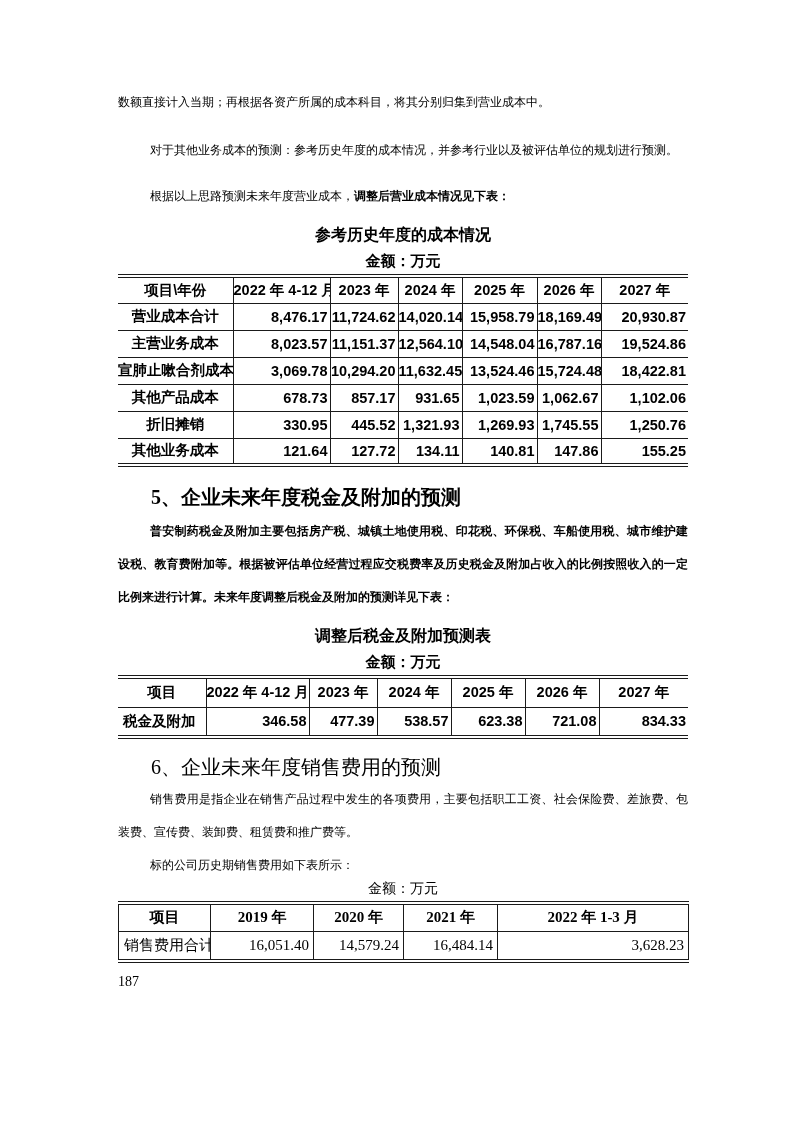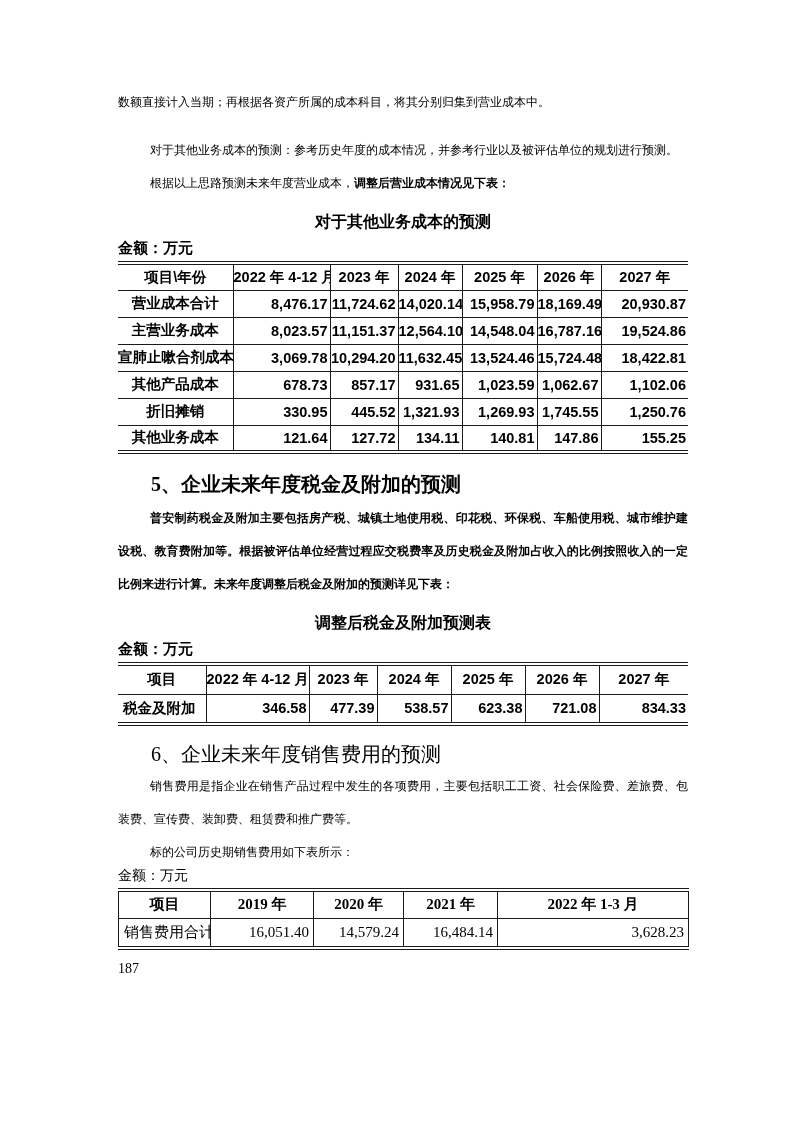--- a/index.html
+++ b/index.html
@@ -22,21 +22,21 @@
 
   .sec-heading { font-size: 20px; line-height: 24px; padding-left: 33px; }
   .sec-heading.bold { font-weight: 700; }
   .mt { margin-top: 15px; }
 
   .tbl-title {
     text-align: center; font-size: 16px; font-weight: 700;
     line-height: 24px; margin-top: 10px;
   }
   .unit-line {
-    text-align: left; font-size: 15px; font-weight: 700; line-height: 21px; margin-top: 4px;
+    text-align: center; font-size: 15px; font-weight: 700; line-height: 21px; margin-top: 4px;
   }
   .unit-line.regular { font-weight: 400; font-size: 14px; }
 
   
   table.ftable {
     border-collapse: collapse; table-layout: fixed; width: 570px;
     border-top: 4px double #1a1a1a; border-bottom: 4px double #1a1a1a;
     margin-top: 2px;
   }
   table.ftable td { border: 1px solid #1a1a1a; overflow: hidden; white-space: nowrap; }
@@ -64,23 +64,23 @@
 </head>
 <body>
 
 <div class="page">
   <div class="content">
 
     <p class="para">数额直接计入当期；再根据各资产所属的成本科目，将其分别归集到营业成本中。</p>
 
     <p class="para indent mt">对于其他业务成本的预测：参考历史年度的成本情况，并参考行业以及被评估单位的规划进行预测。</p>
 
-    <p class="para indent" style=""><span>根据以上思路预测未来年度营业成本，</span><span class="kai-bold">调整后营业成本情况见下表：</span></p>
-
-    <div class="tbl-title">对于其他业务成本的预测</div>
+    <p class="para indent" style="margin-top:13px;"><span>根据以上思路预测未来年度营业成本，</span><span class="kai-bold">调整后营业成本情况见下表：</span></p>
+
+    <div class="tbl-title">参考历史年度的成本情况</div>
     <div class="unit-line">金额：万元</div>
 
     <table class="ftable t12 t1">
       <colgroup>
         <col style="width:115px">
           <col style="width:97px">
           <col style="width:68px">
         <col style="width:64px">
           <col style="width:75px">
           <col style="width:64px">

